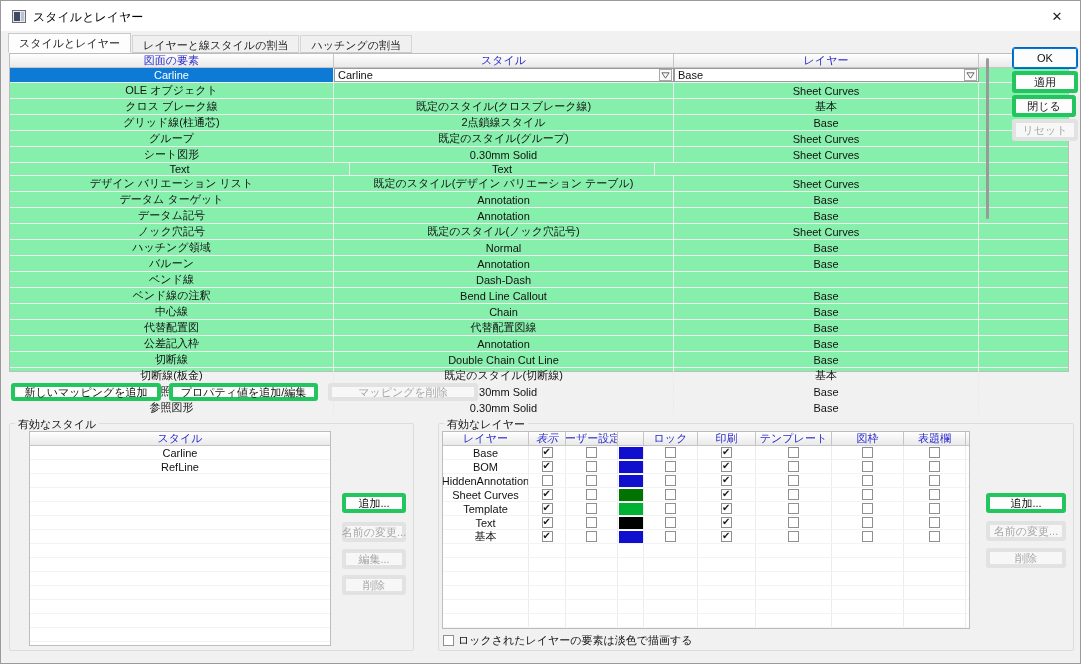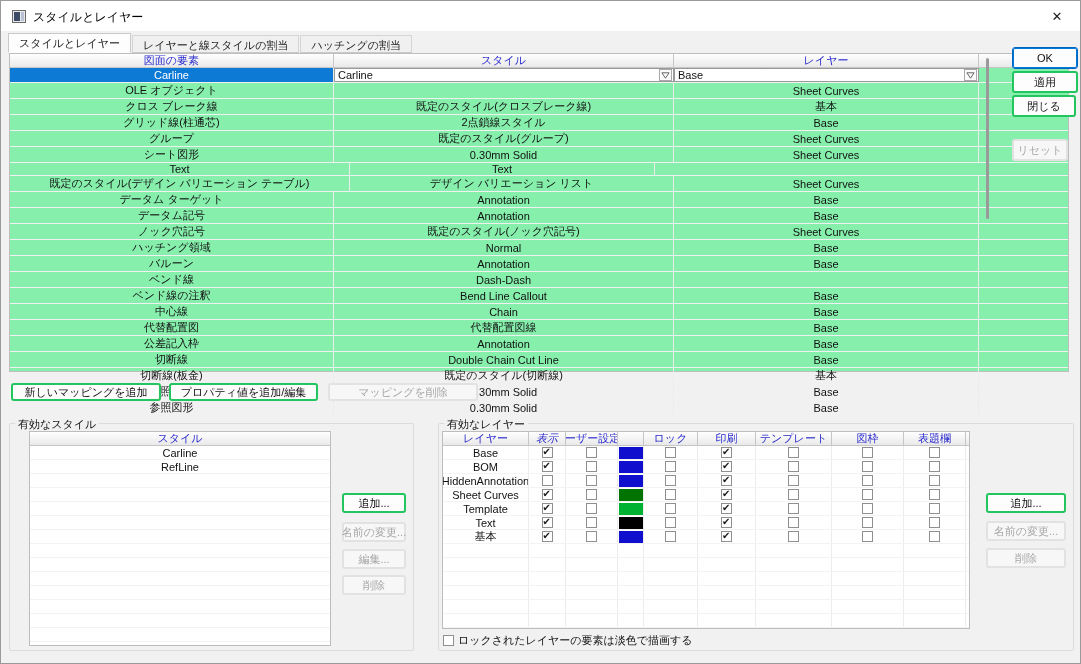--- a/index.html
+++ b/index.html
@@ -30,21 +30,21 @@
   .mt-body { flex:1; display:flex; flex-direction:column; }
   .mt-row { flex:1; display:flex; border-bottom:1px solid #f1f1f1; }
   .mt-cell { display:flex; align-items:center; justify-content:center; border-right:1px solid #ececec; overflow:hidden; white-space:nowrap; height:100%; }
   .w0 { width:324px; } .w1 { width:340px; } .w2 { width:305px; }
   .selbg { background:#0d7ad6; color:#fff; }
   .combo { justify-content:space-between; padding-left:3px; background:#fff; border:1px solid #9a9a9a; }
   .combo .val { overflow:hidden; white-space:nowrap; }
   .filterbox { width:13px; height:12px; border:1px solid #a9a9a9; background:#fbfbfb; display:flex; align-items:center; justify-content:center; flex:none; margin-right:1px; }
   .vthumb { position:absolute; left:985px; top:57px; width:3px; height:161px; background:#9a9a9a; border-radius:2px; }
   
-  .btn { position:absolute; display:flex; align-items:center; justify-content:center; background:#fdfdfd; border:2px solid #22c55e; border-radius:3px; color:#111; white-space:nowrap; cursor:pointer; }
+  .btn { position:absolute; display:flex; align-items:center; justify-content:center; background:#fdfdfd; border:4px solid #22c55e; border-radius:3px; color:#111; white-space:nowrap; cursor:pointer; }
   .btn.default { border:1px solid #0067c0; box-shadow:inset 0 0 0 1px #0078d7; }
   .btn.disabled { color:#a6a6a6; background:#f7f7f7; border-color:#e2e2e2; }
   
   .grp { position:absolute; border:1px solid #dcdcdc; border-radius:2px; }
   .grp-label { position:absolute; background:#f1f1f1; padding:0 3px; color:#111; }
   
   .stable { position:absolute; left:28px; top:430px; width:302px; height:215px; background:#fff; border:1px solid #bdbdbd; overflow:hidden; }
   .st-head { height:14px; background:linear-gradient(#ffffff,#e9e9e9); border-bottom:1px solid #c6c6c6; display:flex; align-items:center; justify-content:center; color:#2929cc; }
   .st-row { height:14px; display:flex; align-items:center; justify-content:center; border-bottom:1px solid #f3f3f3; }
   
@@ -131,22 +131,22 @@
         <div class="mt-row">
           <div class="mt-cell w0">シート図形</div>
           <div class="mt-cell w1">0.30mm Solid</div>
           <div class="mt-cell w2">Sheet Curves</div>
         </div>
         <div class="mt-row">
           <div class="mt-cell w1">Text</div>
           <div class="mt-cell w2">Text</div>
         </div>
         <div class="mt-row">
+          <div class="mt-cell w0">デザイン バリエーション リスト</div>
           <div class="mt-cell w1">既定のスタイル(デザイン バリエーション テーブル)</div>
-          <div class="mt-cell w0">デザイン バリエーション リスト</div>
           <div class="mt-cell w2">Sheet Curves</div>
         </div>
         <div class="mt-row">
           <div class="mt-cell w0">データム ターゲット</div>
           <div class="mt-cell w1">Annotation</div>
           <div class="mt-cell w2">Base</div>
         </div>
         <div class="mt-row">
           <div class="mt-cell w0">データム記号</div>
           <div class="mt-cell w1">Annotation</div>
@@ -213,21 +213,21 @@
           <div class="mt-cell w2">Base</div>
         </div>
       </div>
   </div>
   <div class="vthumb"></div>
 
   <div id="dlg-buttons">
       <div class="btn default" style="left: 1011px; top: 46px; width: 66px; height: 22px;">OK</div>
       <div class="btn" style="left: 1011px; top: 70px; width: 66px; height: 22px;">適用</div>
       <div class="btn" style="left: 1011px; top: 94px; width: 64px; height: 22px;">閉じる</div>
-      <div class="btn disabled" style="left: 1011px; top: 118px; width: 56px; height: 22px; margin-top: 20px;">リセット</div>
+      <div class="btn disabled" style="left: 1011px; top: 118px; width: 66px; height: 22px;">リセット</div>
     </div>
   <div id="map-buttons">
       <div class="btn" style="left: 10px; top: 382px; width: 150px; height: 18px;">新しいマッピングを追加</div>
       <div class="btn" style="left: 168px; top: 382px; width: 149px; height: 18px;">プロパティ値を追加/編集</div>
       <div class="btn disabled" style="left: 327px; top: 382px; width: 150px; height: 18px;">マッピングを削除</div>
     </div>
 
   <div class="grp" style="left:8px; top:422px; width:405px; height:228px;"></div>
   <span class="grp-label" style="left:14px; top:416px;">有効なスタイル</span>
   <div class="stable">

